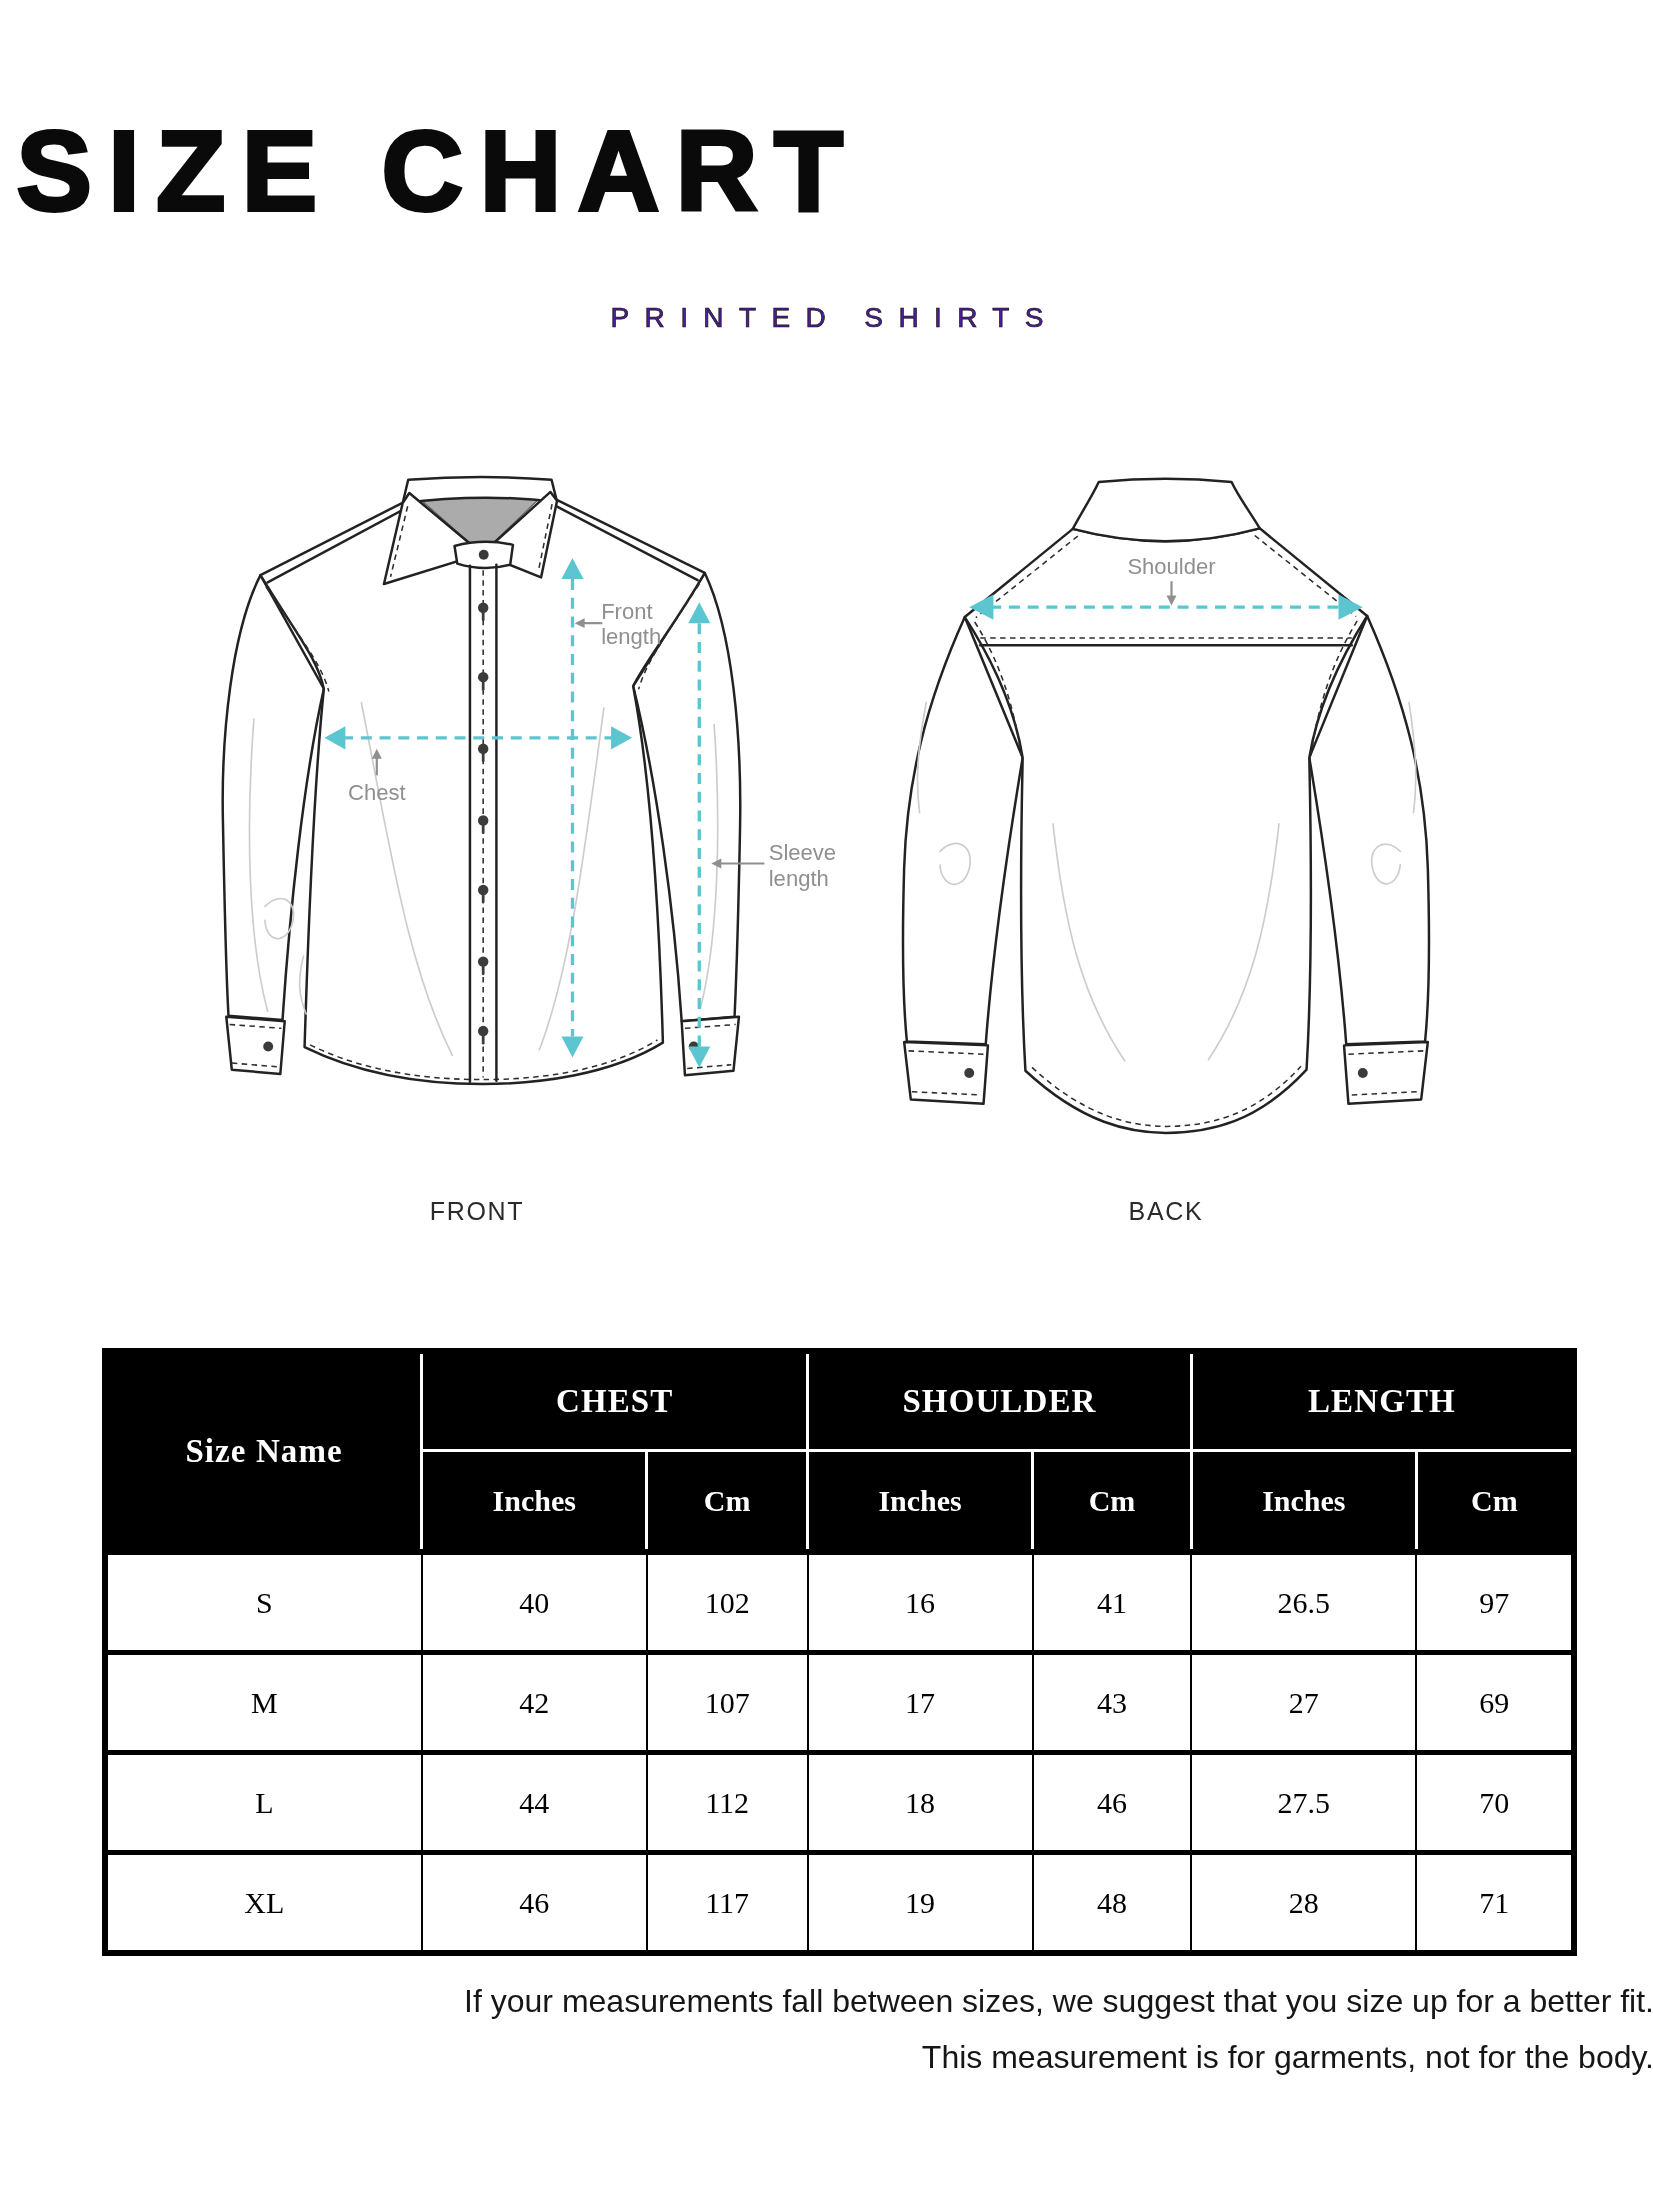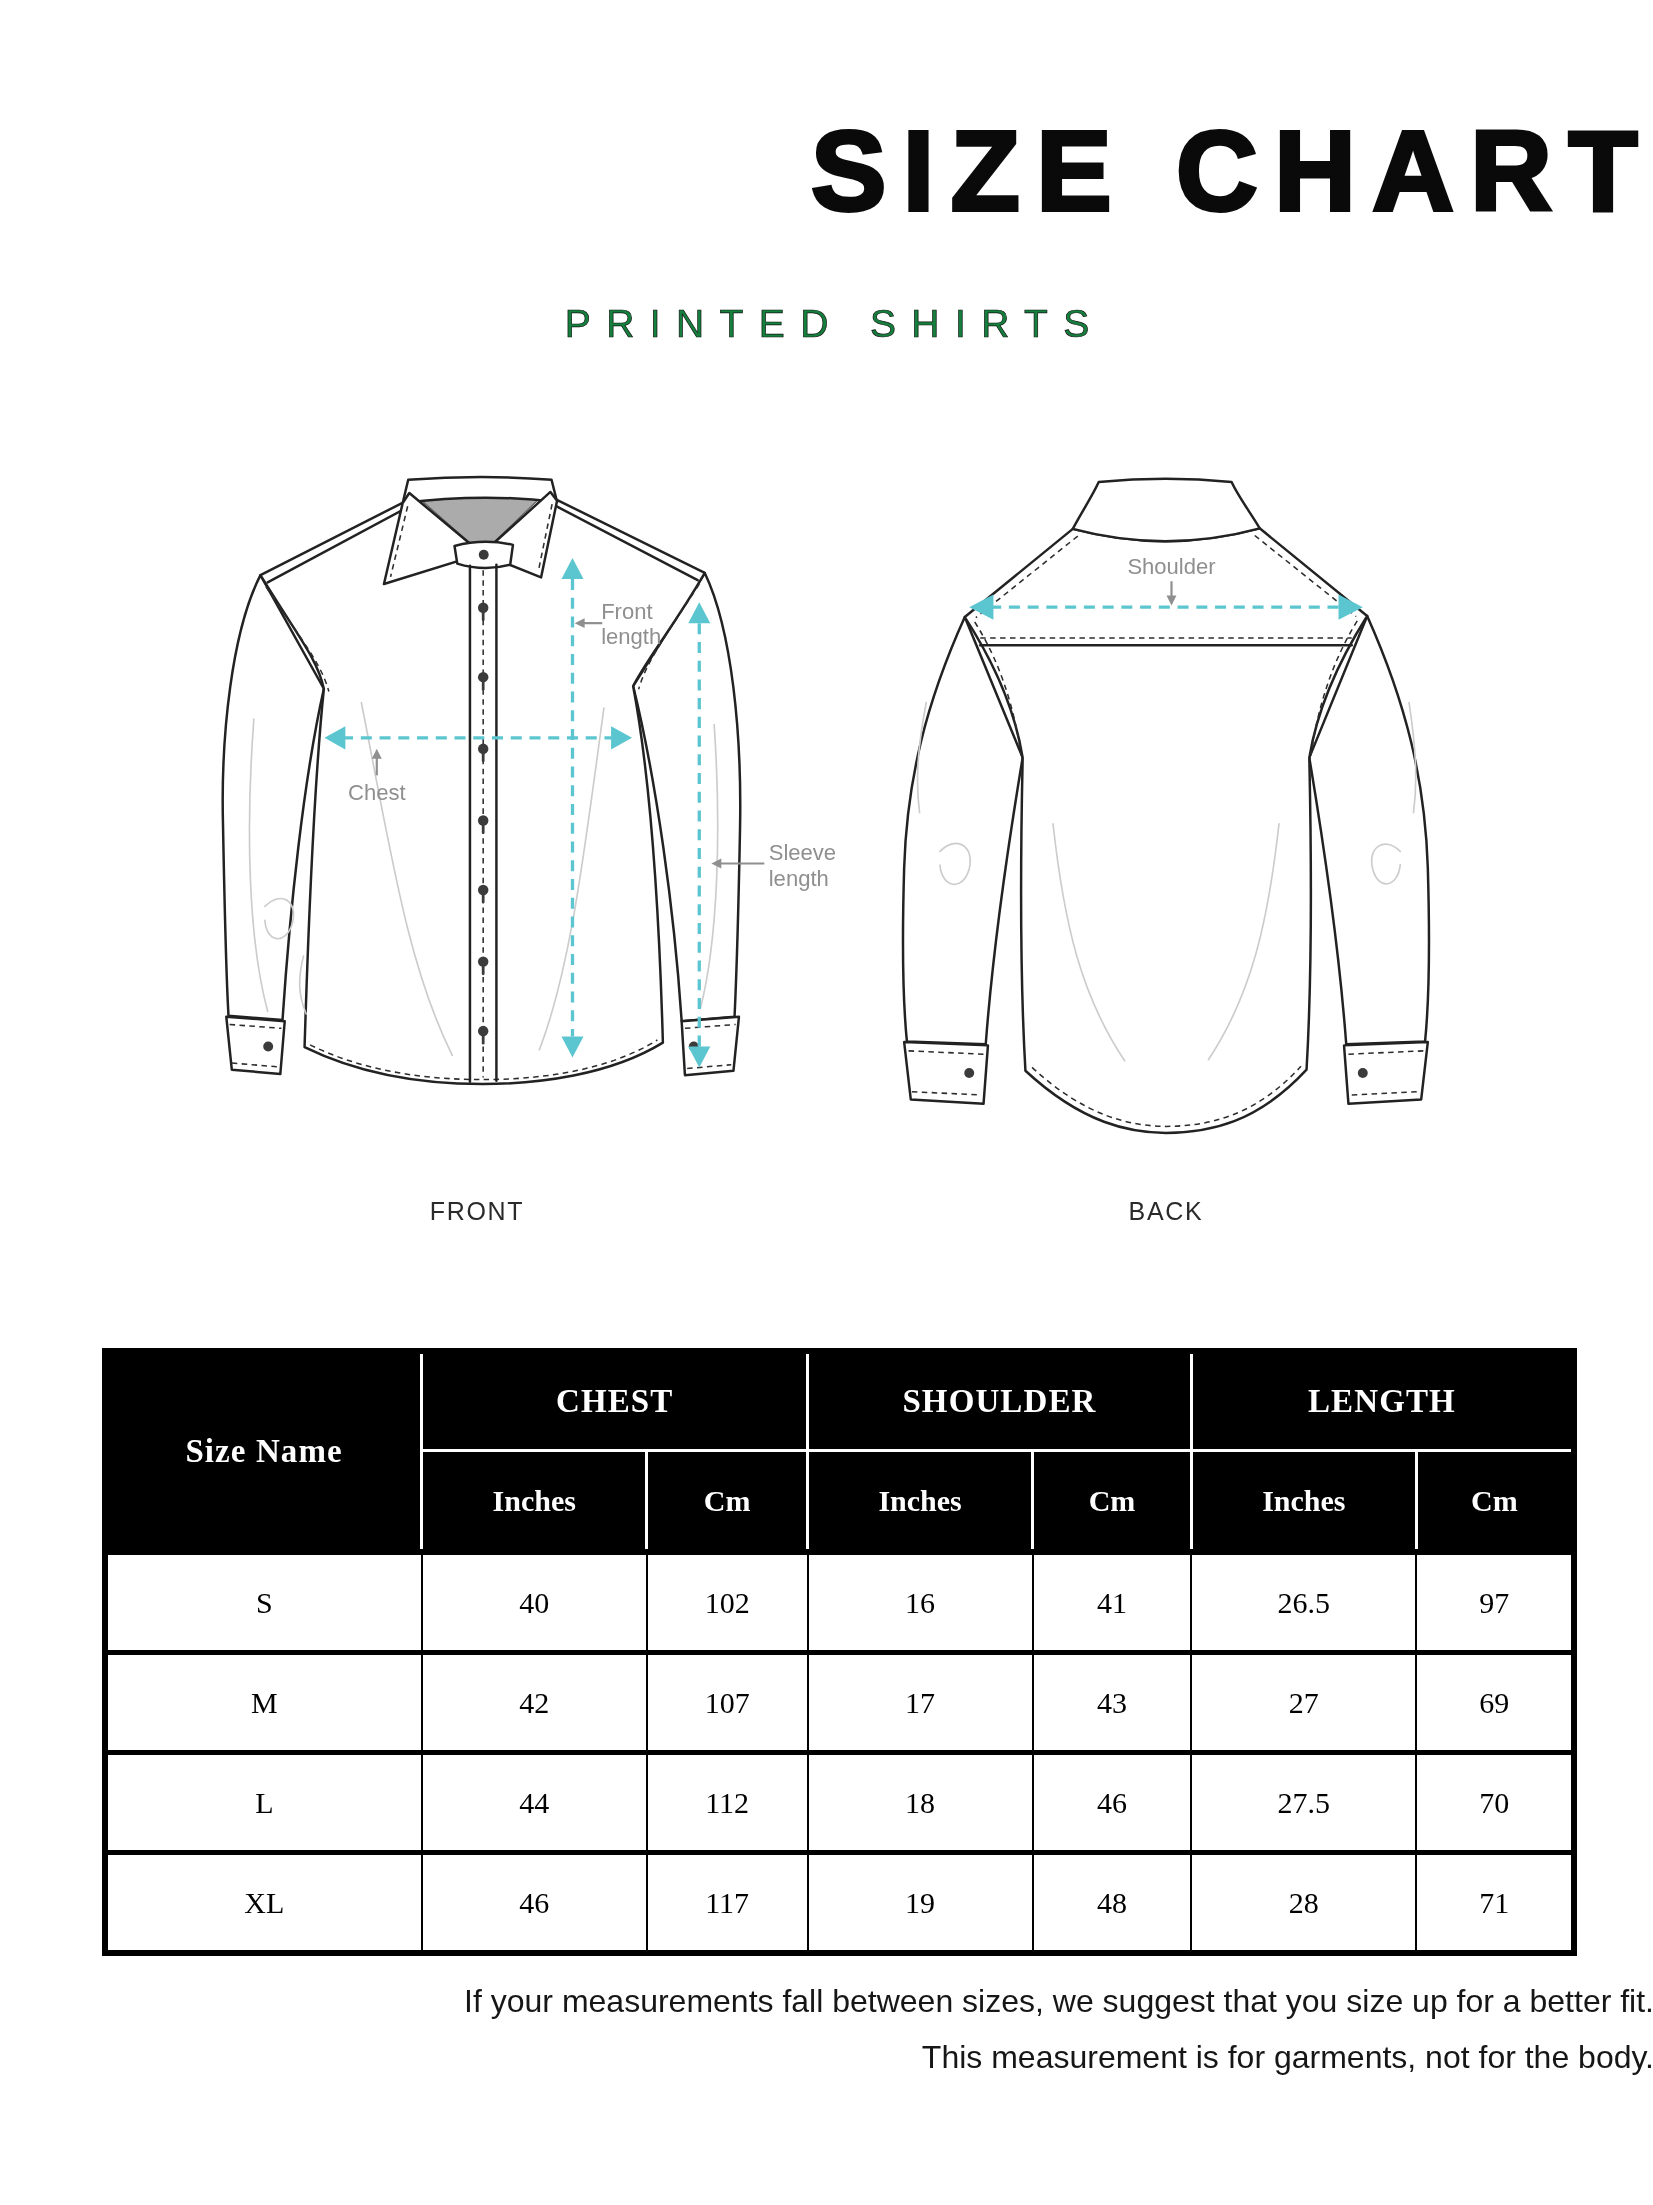--- a/index.html
+++ b/index.html
@@ -1,28 +1,28 @@
 <!DOCTYPE html>
 <html style="font-size:8.8px"><head>
 <meta charset="utf-8">
 <style>
   html,body{margin:0;padding:0;background:#ffffff;}
   .page{
     position:relative;width:1654px;height:2205px;background:#ffffff;overflow:hidden;
     font-family:"Liberation Sans",sans-serif;
   }
   .title{
-    position:absolute;left:0;right:0;top:106px;text-align:right;
+    position:absolute;left:0;right:0;top:106px;text-align:left;
     font-size:113px;font-weight:bold;letter-spacing:16.5px;text-indent:16.5px;
     color:#0a0a0a;-webkit-text-stroke:3.9px #0a0a0a;white-space:nowrap;
   }
   .subtitle{
     position:absolute;left:0;right:0;top:302px;text-align:center;
-    font-size:39px;font-weight:normal;letter-spacing:15.4px;text-indent:15.4px;
-    color:#15803d;-webkit-text-stroke:0.7px #121212;white-space:nowrap;
+    font-size:28px;font-weight:normal;letter-spacing:15.4px;text-indent:15.4px;
+    color:#4c1d95;-webkit-text-stroke:0.7px #121212;white-space:nowrap;
   }
   .diagram{position:absolute;}
   .diagram.front{left:215px;top:471px;width:640px;height:656px;}
   .diagram.back{left:893px;top:471px;width:557px;height:678px;}
   .caption{
     position:absolute;width:232px;text-align:center;top:1197px;
     font-size:25px;letter-spacing:1.7px;color:#2a2a2a;
   }
   .caption.front{left:361px;}
   .caption.back{left:1050px;text-align:center;}

